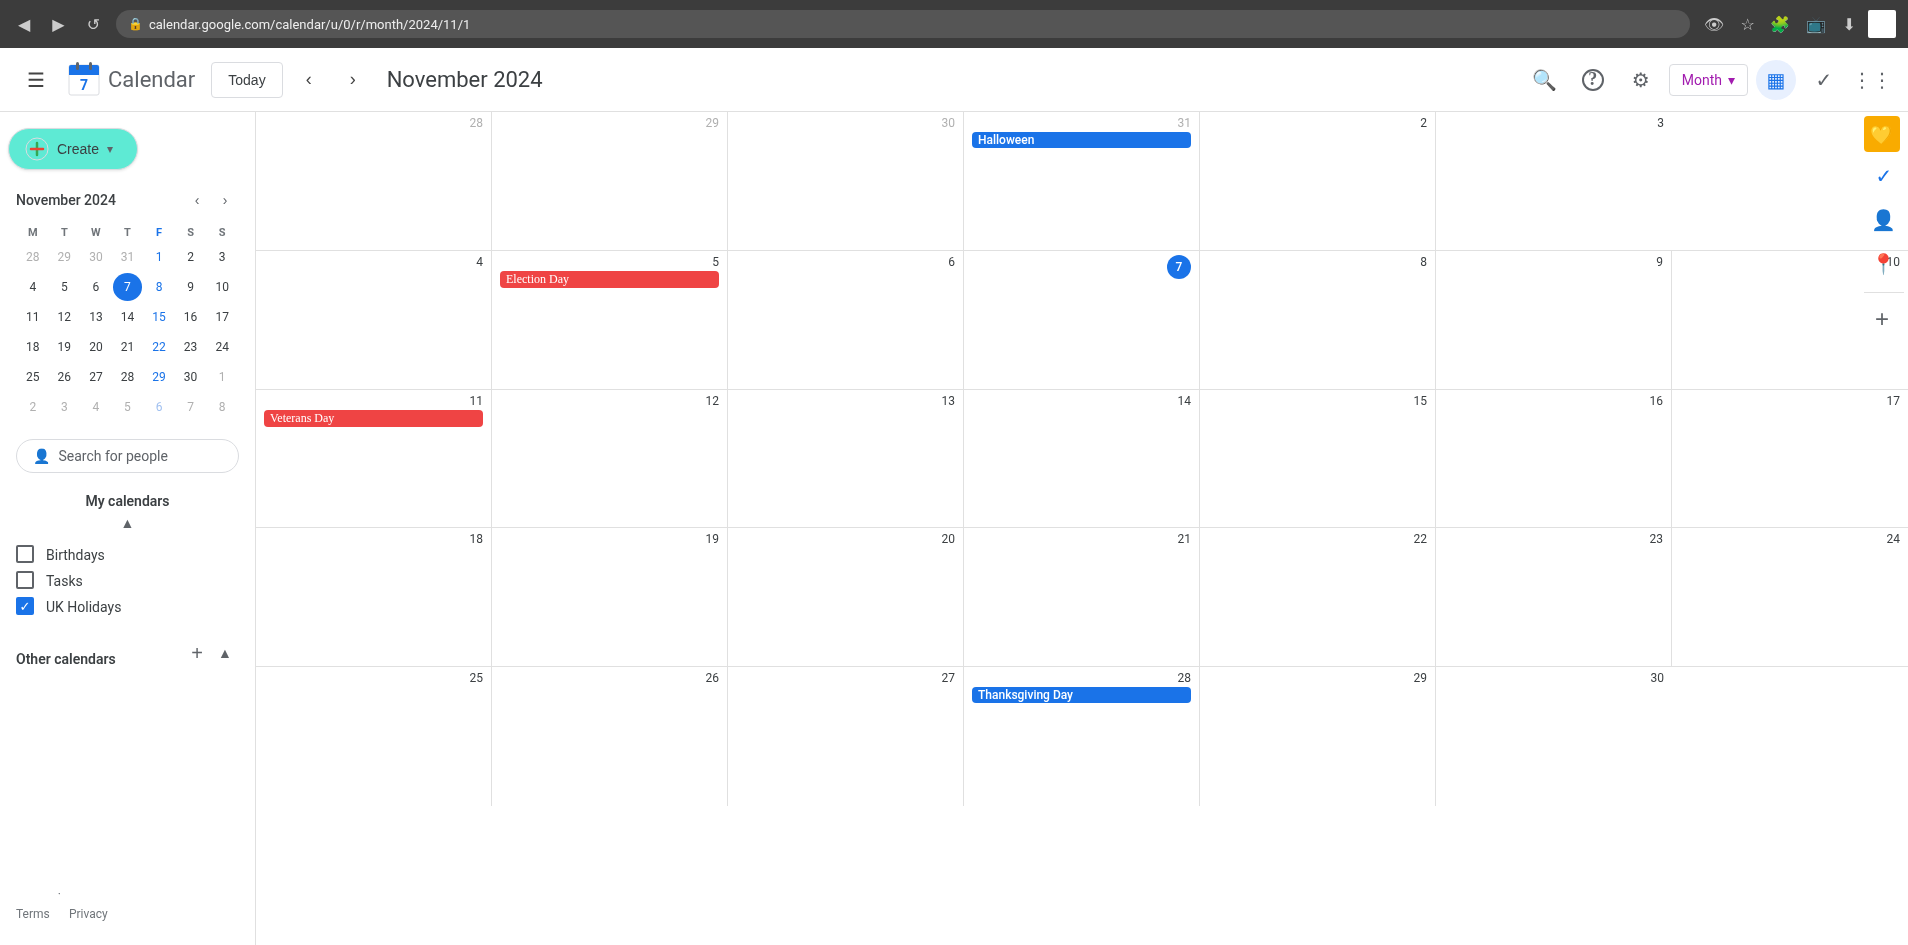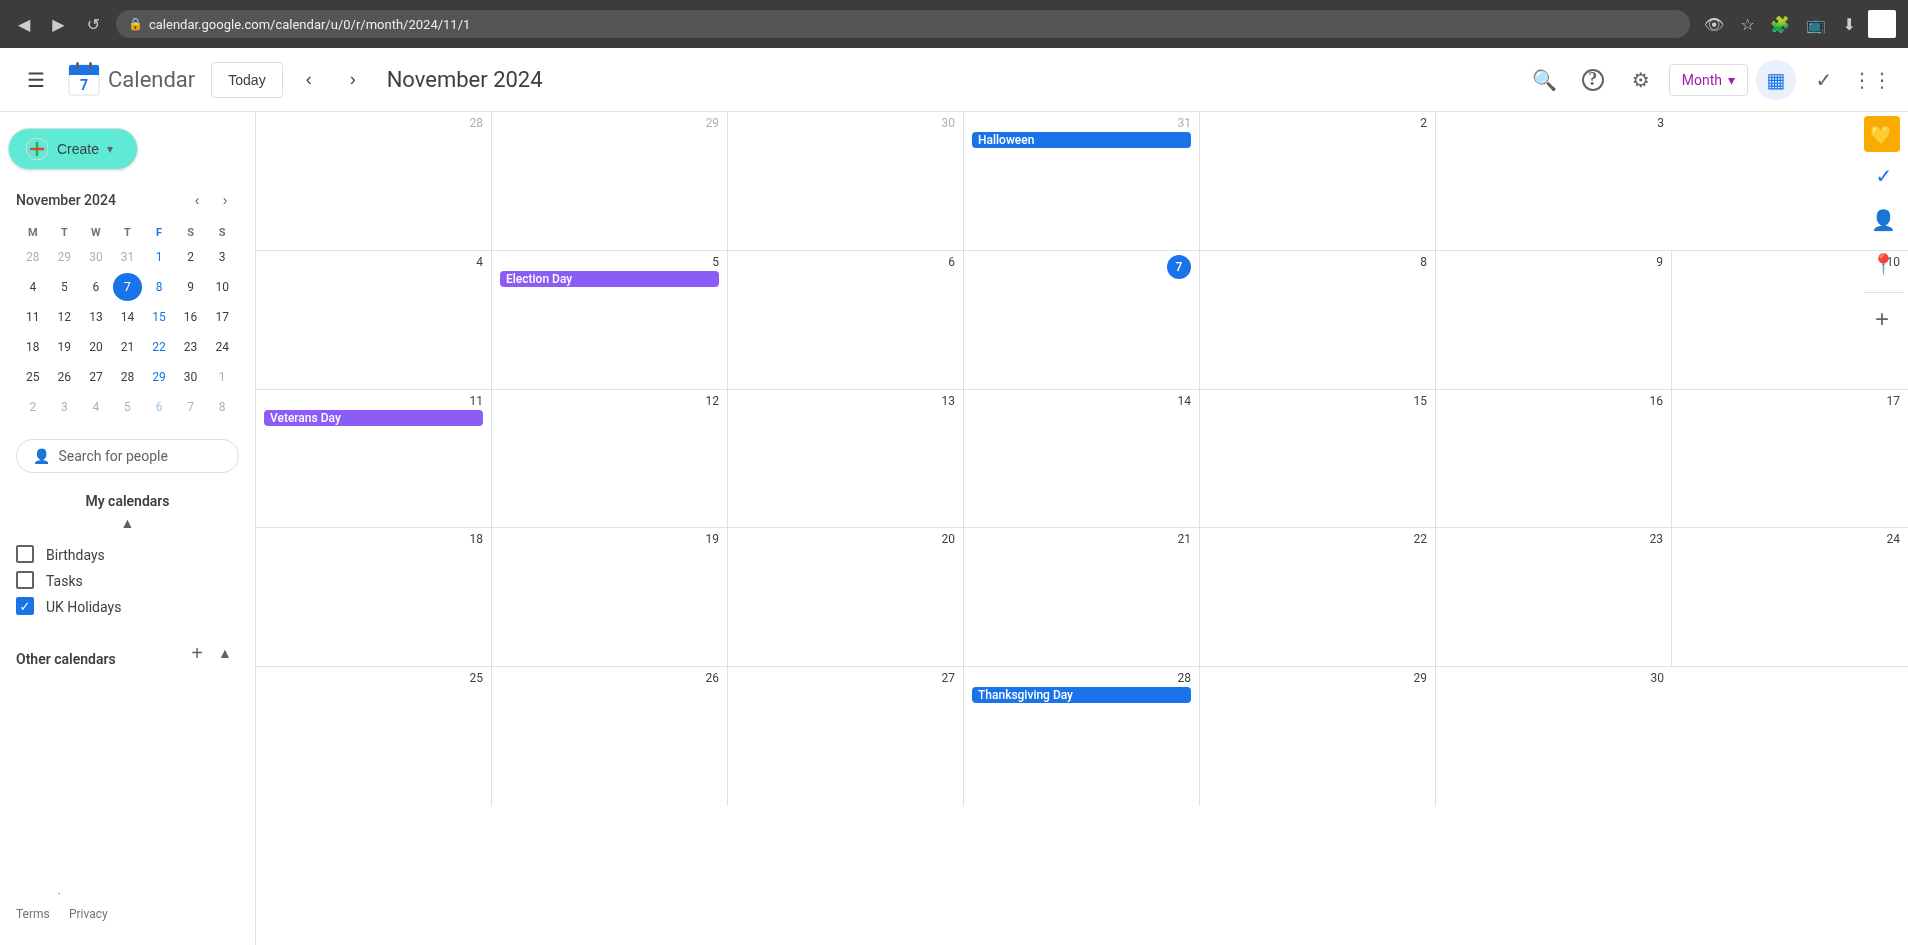--- a/index.html
+++ b/index.html
@@ -461,21 +461,21 @@
       font-size: 12px;
       color: #fff;
       margin-bottom: 2px;
       cursor: pointer;
       white-space: nowrap;
       overflow: hidden;
       text-overflow: ellipsis;
       font-weight: 500;
     }
     .event-chip.blue { background: #1a73e8; }
-    .event-chip.indigo { background: #8b5cf6; }
+    .event-chip.indigo { background: #ef4444; font-family: Liberation Serif, serif; }
     .cal-cell.today-cell {
       background: #fff;
     }
   </style>
 </head>
 <body>
 
 <div class="browser-bar">
   <button class="browser-nav-btn">◀</button>
   <button class="browser-nav-btn">▶</button>

